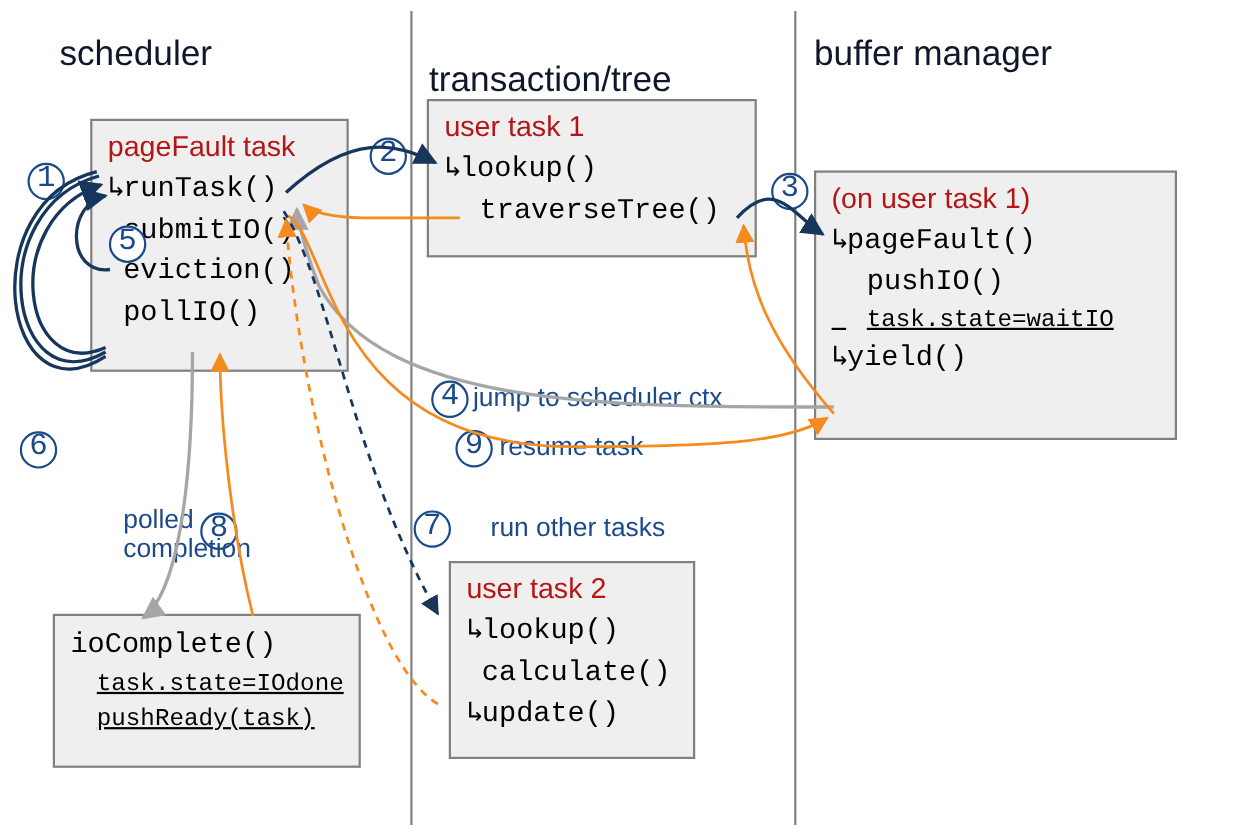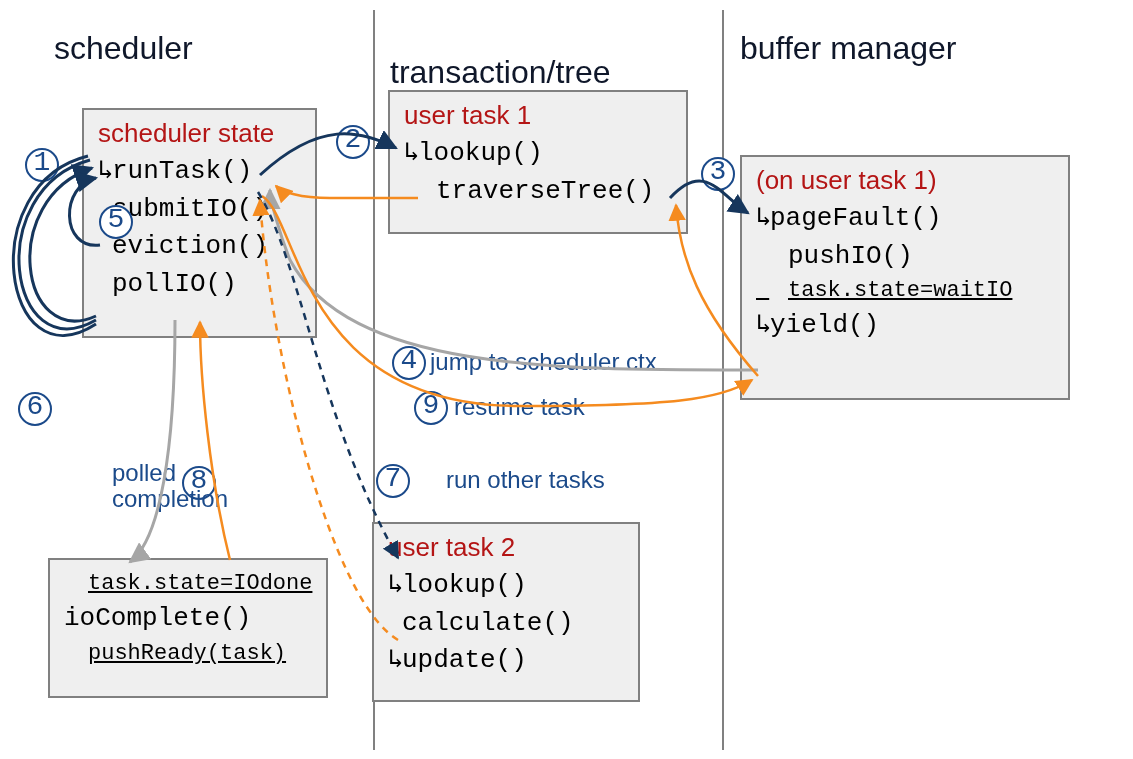--- a/index.html
+++ b/index.html
@@ -32,40 +32,40 @@
 <body>
 
 <div class="section-title" style="left:54px;top:30px;">scheduler</div>
 <div class="section-title" style="left:390px;top:30px;margin-top:24px;">transaction/tree</div>
 <div class="section-title" style="left:740px;top:30px;">buffer manager</div>
 
 <div class="vline" style="left:373px;"></div>
 <div class="vline" style="left:722px;"></div>
 
 <div class="box" style="left:82px;top:108px;width:235px;height:230px;">
-  <div class="box-title">scheduler state</div>
+  <div class="box-title">pageFault task</div>
   <div class="codeline mono"><span class="arrow">↳</span><span>runTask()</span></div>
   <div class="codeline mono"><span class="arrow"> </span><span>submitIO()</span></div>
   <div class="codeline mono"><span class="arrow"> </span><span>eviction()</span></div>
   <div class="codeline mono"><span class="arrow"> </span><span>pollIO()</span></div>
 </div>
 
 <div class="box" style="left:48px;top:558px;width:280px;height:140px;">
+  <div class="codeline mono"><span>ioComplete()</span></div>
   <div class="codeline mono small"><span style="width:24px;display:inline-block"></span><span>task.state=IOdone</span></div>
-  <div class="codeline mono"><span>ioComplete()</span></div>
   <div class="codeline mono small"><span style="width:24px;display:inline-block"></span><span>pushReady(task)</span></div>
 </div>
 
 <div class="box" style="left:388px;top:90px;width:300px;height:144px;">
   <div class="box-title">user task 1</div>
   <div class="codeline mono"><span class="arrow">↳</span><span>lookup()</span></div>
   <div class="codeline mono"><span class="arrow"> </span><span style="width:18px;display:inline-block"></span><span>traverseTree()</span></div>
 </div>
 
-<div class="box" style="left:372px;top:510px;width:268px;height:180px;margin-top:12px;">
+<div class="box" style="left:408px;top:510px;width:224px;height:180px;">
   <div class="box-title">user task 2</div>
   <div class="codeline mono"><span class="arrow">↳</span><span>lookup()</span></div>
   <div class="codeline mono"><span class="arrow"> </span><span>calculate()</span></div>
   <div class="codeline mono"><span class="arrow">↳</span><span>update()</span></div>
 </div>
 
 <div class="box" style="left:740px;top:155px;width:330px;height:245px;">
   <div class="box-title">(on user task 1)</div>
   <div class="codeline mono"><span class="arrow">↳</span><span>pageFault()</span></div>
   <div class="codeline mono"><span class="arrow"> </span><span style="width:18px;display:inline-block"></span><span>pushIO()</span></div>

